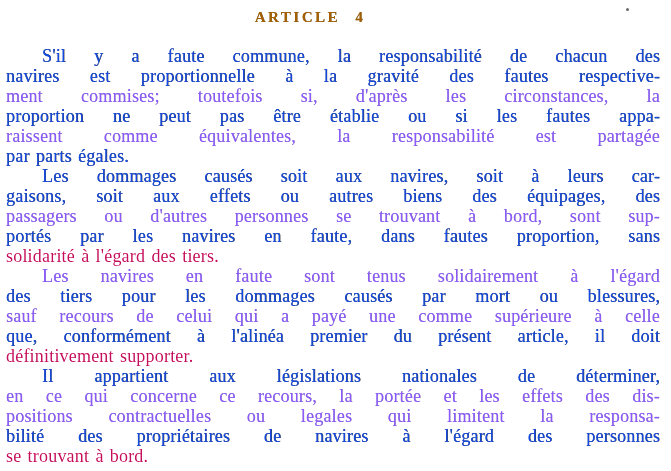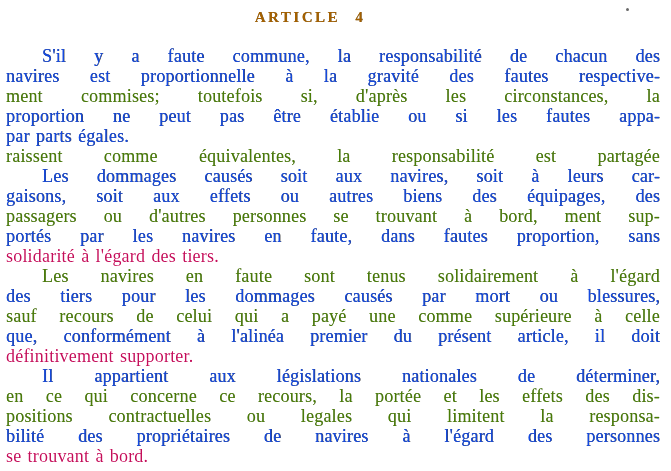--- a/index.html
+++ b/index.html
@@ -45,21 +45,21 @@
   }
   .line.first { text-indent: 36px; }
   .line.end {
     text-align-last: left;
   }
   .line.dim {
     color: #be185d;
     text-shadow: none;
   }
   .line.mid {
-    color: #4d7c0f;
+    color: #8b5cf6;
     text-shadow: 0.2px 0 0 rgba(60,60,60,0.5);
   }
   .speck {
     position: absolute;
     width: 3px;
     height: 3px;
     border-radius: 50%;
     background: #6a6a6a;
   }
   .speck-1 { left: 626px; top: 8px; }
@@ -70,28 +70,28 @@
 <div class="page">
   <div class="speck speck-1"></div>
 
   <div class="title">ARTICLE 4</div>
 
   <div class="para">
     <div class="line first">S'il y a faute commune, la responsabilité de chacun des</div>
     <div class="line">navires est proportionnelle à la gravité des fautes respective-</div>
     <div class="line mid">ment commises; toutefois si, d'après les circonstances, la</div>
     <div class="line">proportion ne peut pas être établie ou si les fautes appa-</div>
+    <div class="line mid">raissent comme équivalentes, la responsabilité est partagée</div>
     <div class="line end">par parts égales.</div>
-    <div class="line mid">raissent comme équivalentes, la responsabilité est partagée</div>
   </div>
 
   <div class="para">
     <div class="line first">Les dommages causés soit aux navires, soit à leurs car-</div>
     <div class="line">gaisons, soit aux effets ou autres biens des équipages, des</div>
-    <div class="line mid">passagers ou d'autres personnes se trouvant à bord, ment sup-</div>
+    <div class="line mid">passagers ou d'autres personnes se trouvant à bord, sont sup-</div>
     <div class="line">portés par les navires en faute, dans fautes proportion, sans</div>
     <div class="line end dim">solidarité à l'égard des tiers.</div>
   </div>
 
   <div class="para">
     <div class="line first mid">Les navires en faute sont tenus solidairement à l'égard</div>
     <div class="line">des tiers pour les dommages causés par mort ou blessures,</div>
     <div class="line mid">sauf recours de celui qui a payé une comme supérieure à celle</div>
     <div class="line">que, conformément à l'alinéa premier du présent article, il doit</div>
     <div class="line end dim">définitivement supporter.</div>

